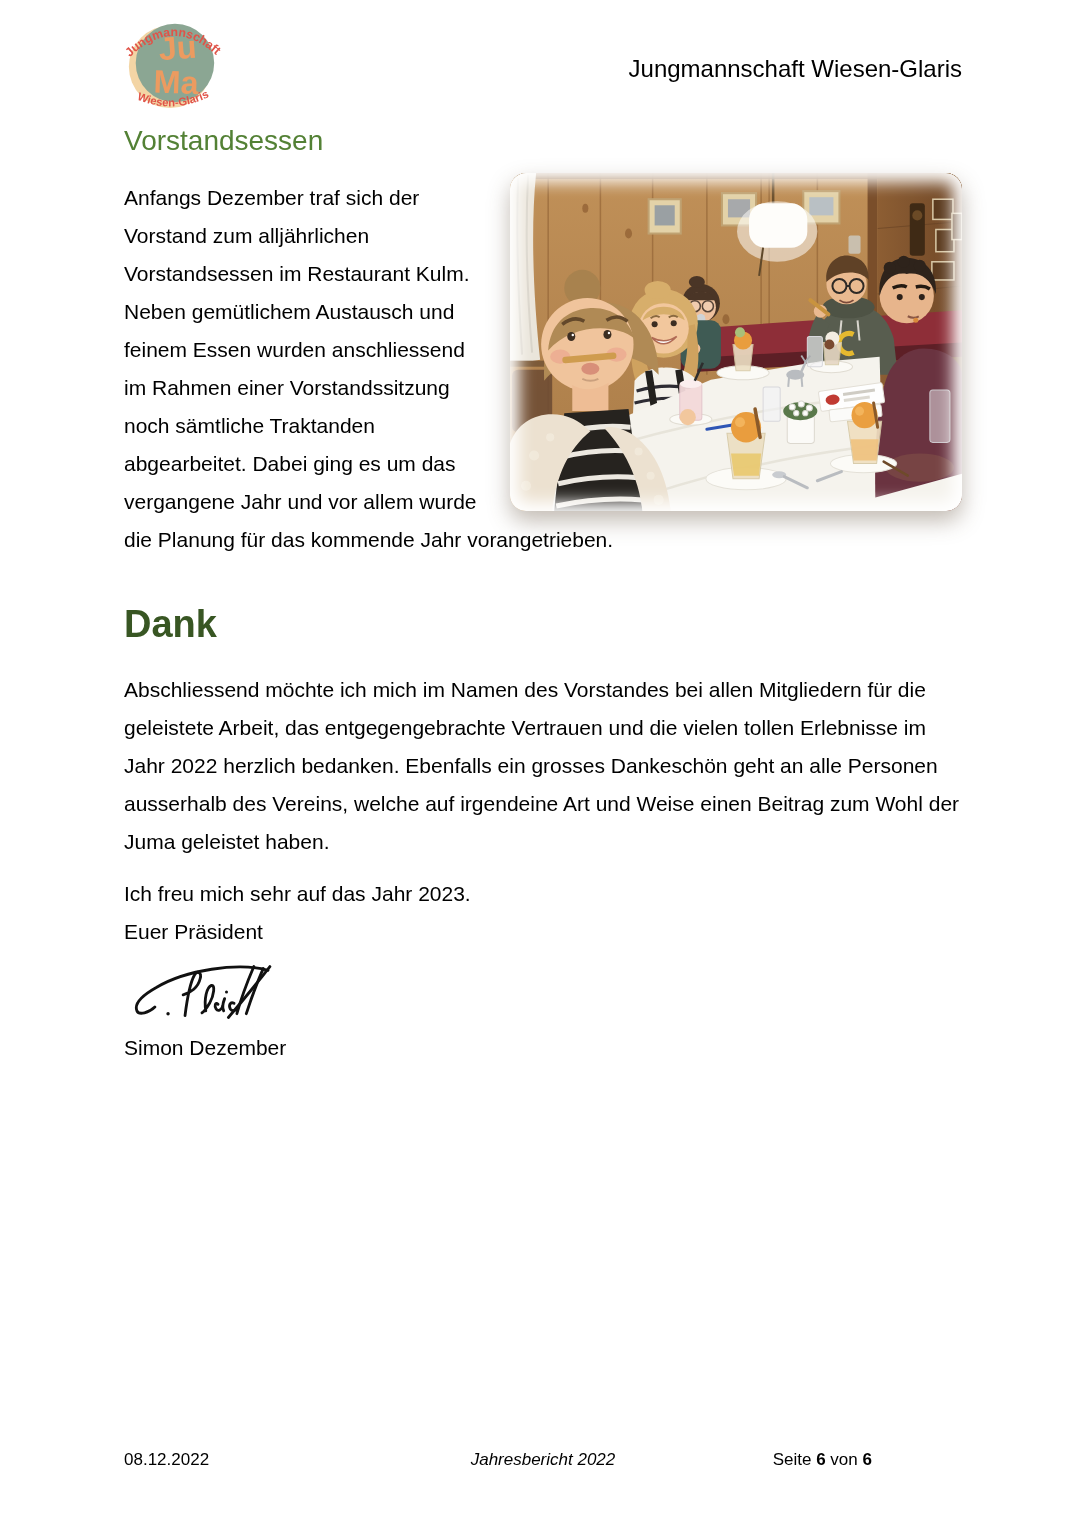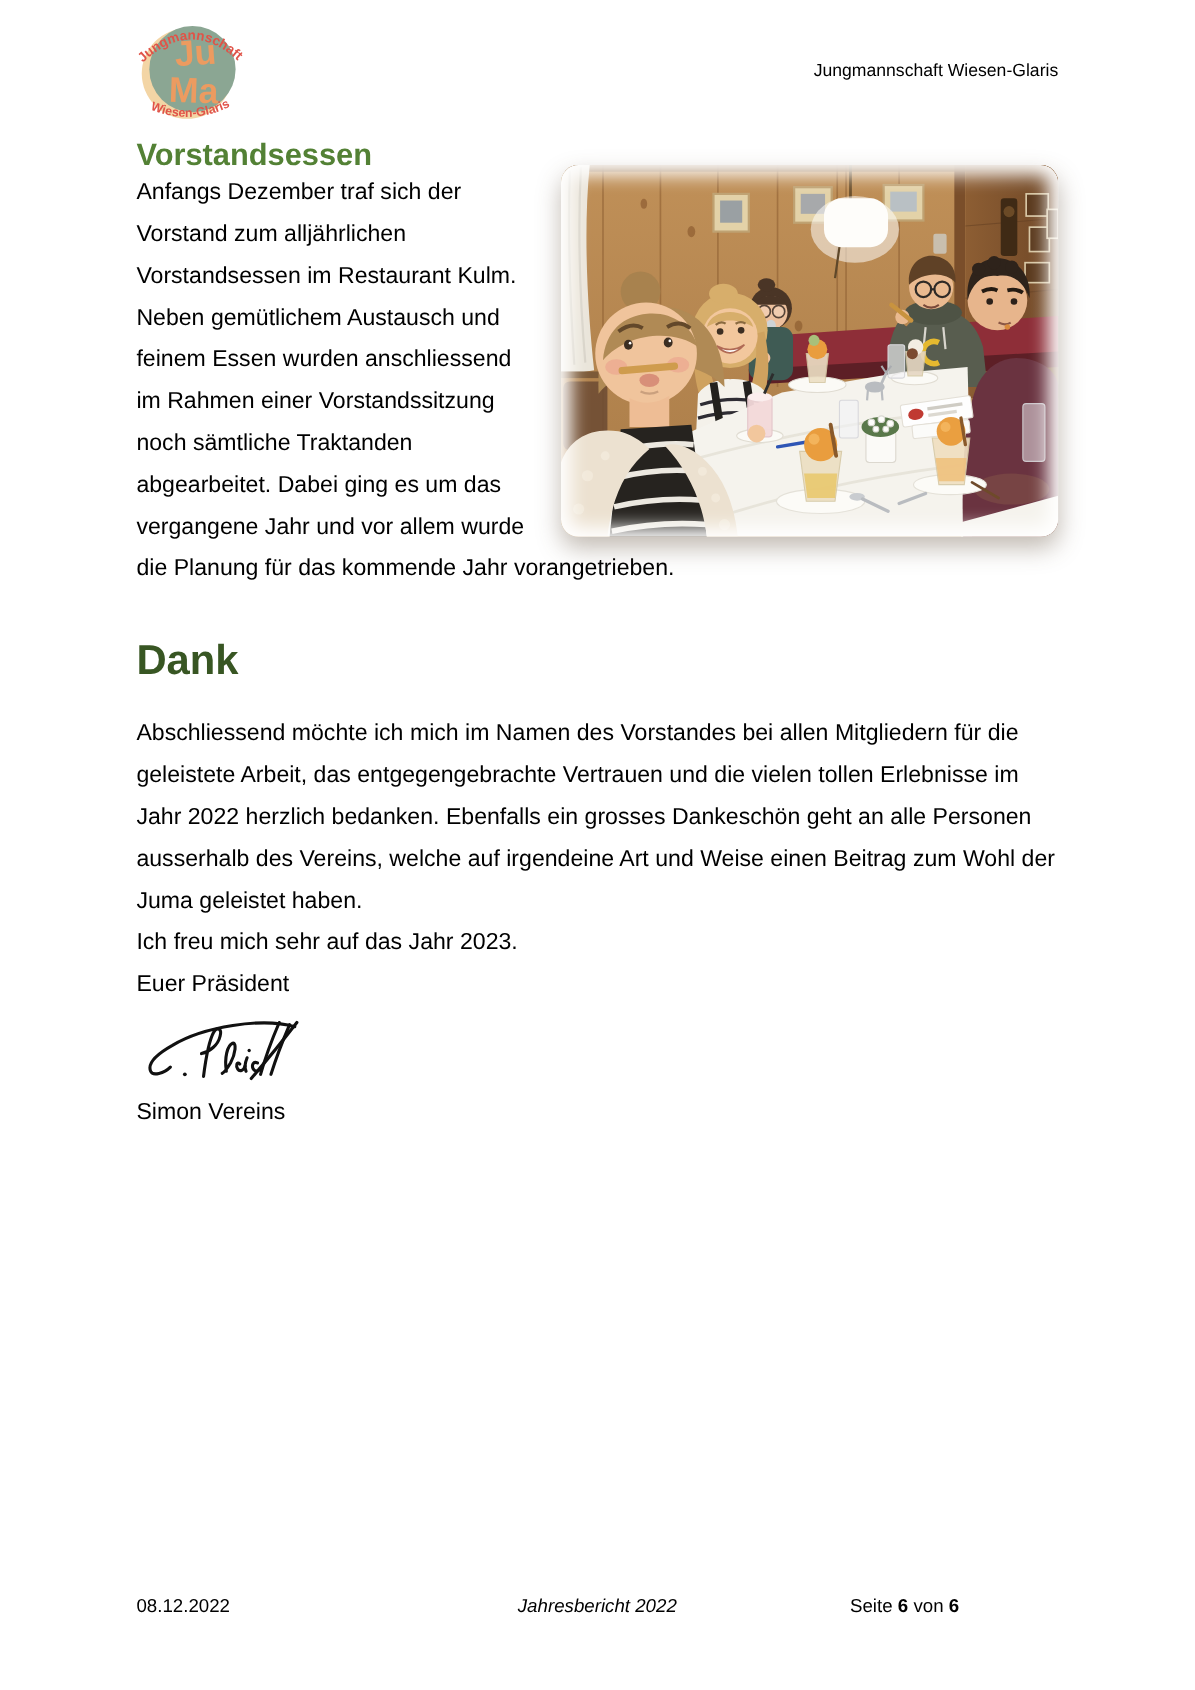--- a/index.html
+++ b/index.html
@@ -4,31 +4,31 @@
 <style>
   html,body{margin:0;padding:0;background:#ffffff;}
   .page{
     position:relative;width:1086px;height:1536px;background:#fff;
     font-family:"Liberation Sans","DejaVu Sans",sans-serif;color:#000;
     overflow:hidden;margin:0 auto;
   }
   .content{position:absolute;inset:0;padding:0 124px;box-sizing:border-box;}
   .page-header{position:relative;height:112px;}
   .logo{position:absolute;left:-2px;top:8px;width:102px;height:106px;}
-  .org-name{position:absolute;right:0;top:56px;font-size:16px;line-height:1.1;}
+  .org-name{position:absolute;right:0;top:56px;font-size:24px;line-height:1.1;}
   h2.section-heading{
     color:var(--heading-section,#538135);font-size:28px;line-height:1.05;
-    margin:14px 0 1px;font-weight:bold;
+    margin:14px 0 24px;font-weight:normal;
   }
   h1.dank-heading{
     color:var(--heading-dank,#385623);font-size:38px;line-height:1.05;
     margin:46px 0 26px;font-weight:bold;clear:both;
   }
   .para{font-size:21px;line-height:38px;margin:0;}
-  .para.spaced{}
+  .para.spaced{margin-bottom:14px;}
   .photo-frame{
     float:right;width:452px;height:338px;margin:-6px 0 10px 18px;
     position:relative;border-radius:16px;overflow:hidden;
     box-shadow:0 10px 22px rgba(95,75,55,.38);
   }
   .photo-frame svg{display:block;width:100%;height:100%;}
   .photo-frame::after{
     content:"";position:absolute;inset:0;border-radius:16px;
     box-shadow:inset 0 0 16px 9px #ffffff;pointer-events:none;
   }
@@ -355,21 +355,21 @@
           <path d="M104 42 C102 47 101 51 103 55"></path>
           <circle cx="106" cy="35" r="1.6" fill="#111" stroke="none"></circle>
           <path d="M114 47 C110 45 108 49 110 53 C112 56 116 55 118 52"></path>
           <path d="M135 8 C129 22 122 40 117 58"></path>
           <path d="M145 10 C139 24 132 42 127 58"></path>
           <path d="M108 62 C120 48 138 26 152 8"></path>
         </g>
       </svg>
     </div>
 
-    <p class="para president-name">Simon Vereins</p>
+    <p class="para president-name">Simon Dezember</p>
 
     <footer class="page-footer">
       <span class="f-left">08.12.2022</span>
       <span class="f-center">Jahresbericht 2022</span>
       <span class="f-right"><span>Seite</span>&nbsp;<span class="bold">6</span>&nbsp;<span>von</span>&nbsp;<span class="bold">6</span></span>
     </footer>
 
   </div>
 </div>
 

